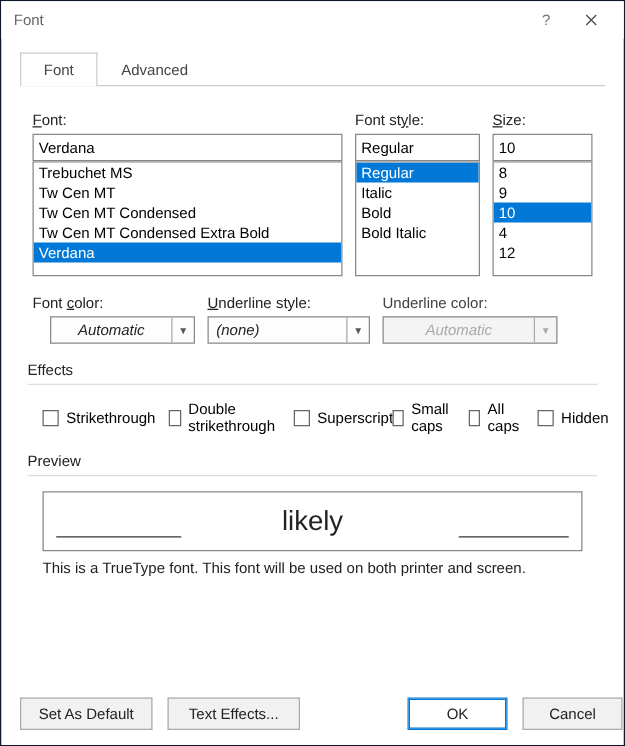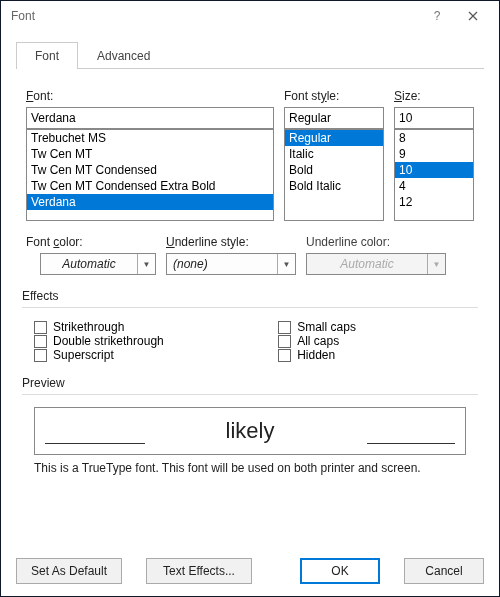--- a/index.html
+++ b/index.html
@@ -26,30 +26,30 @@
 .mid-row { display: flex; gap: 10px; padding: 0 10px; margin-top: 14px; }
 .mid-col { display: flex; flex-direction: column; }
 .combo { display: flex; height: 22px; border: 1px solid #888; background: #fdfdfd; align-items: center; }
 .combo .combotext { flex: 1; text-align: center; font-size: 12px; color: #222; font-style: italic; }
 .combo .comboarrow { width: 18px; height: 100%; border-left: 1px solid #aaa; display: flex; align-items: center; justify-content: center; color: #555; font-size: 8px; }
 .combo.disabled .combotext, .combo.disabled .comboarrow { color: #aaa; }
 .combo.disabled { background: #f4f4f4; }
 .group-label { font-size: 12px; color: #222; margin: 14px 0 2px 6px; }
 .hr { border-top: 1px solid #ddd; margin: 4px 6px 12px 6px; }
 .effects { display: flex; padding: 0 18px; }
-.effects .col { flex: 1; display: flex; flex-direction: column; gap: 0; }
+.effects .col { flex: 1; display: flex; flex-direction: row; gap: 11px; }
 .checkbox { display: flex; align-items: center; gap: 6px; }
 .checkbox .box { width: 13px; height: 13px; border: 1px solid #666; background: #fff; }
 .previewbox { border: 1px solid #888; margin: 8px 18px 6px 18px; height: 48px; display: flex; align-items: center; justify-content: center; position: relative; }
 .preview-underline { position: absolute; bottom: 10px; height: 1px; background: #333; }
 .preview-underline.left { left: 10px; width: 100px; }
 .preview-underline.right { right: 10px; width: 88px; }
 .preview-text { font-family: Verdana, sans-serif; font-size: 22px; color: #222; }
 .hint { font-size: 12px; color: #222; margin: 6px 18px; }
-.button-bar { position: absolute; bottom: 12px; left: 15px; right: 15px; display: flex; gap: 24px; align-items: center; }
+.button-bar { position: absolute; bottom: 12px; left: 15px; right: 1px; display: flex; gap: 12px; align-items: center; }
 .button { height: 26px; border: 1px solid #aaa; background: #f1f1f1; padding: 0 10px; display: flex; align-items: center; justify-content: center; font-size: 12px; color: #222; cursor: pointer; }
 .button.primary { border: 1px solid #0078d7; box-shadow: inset 0 0 0 1px #0078d7; background: #fff; }
 .spacer { flex: 1; }
 .disabled-text { color: #404040; }
 </style>
 </head>
 <body>
 
 <div class="window">
   <div class="titlebar">

